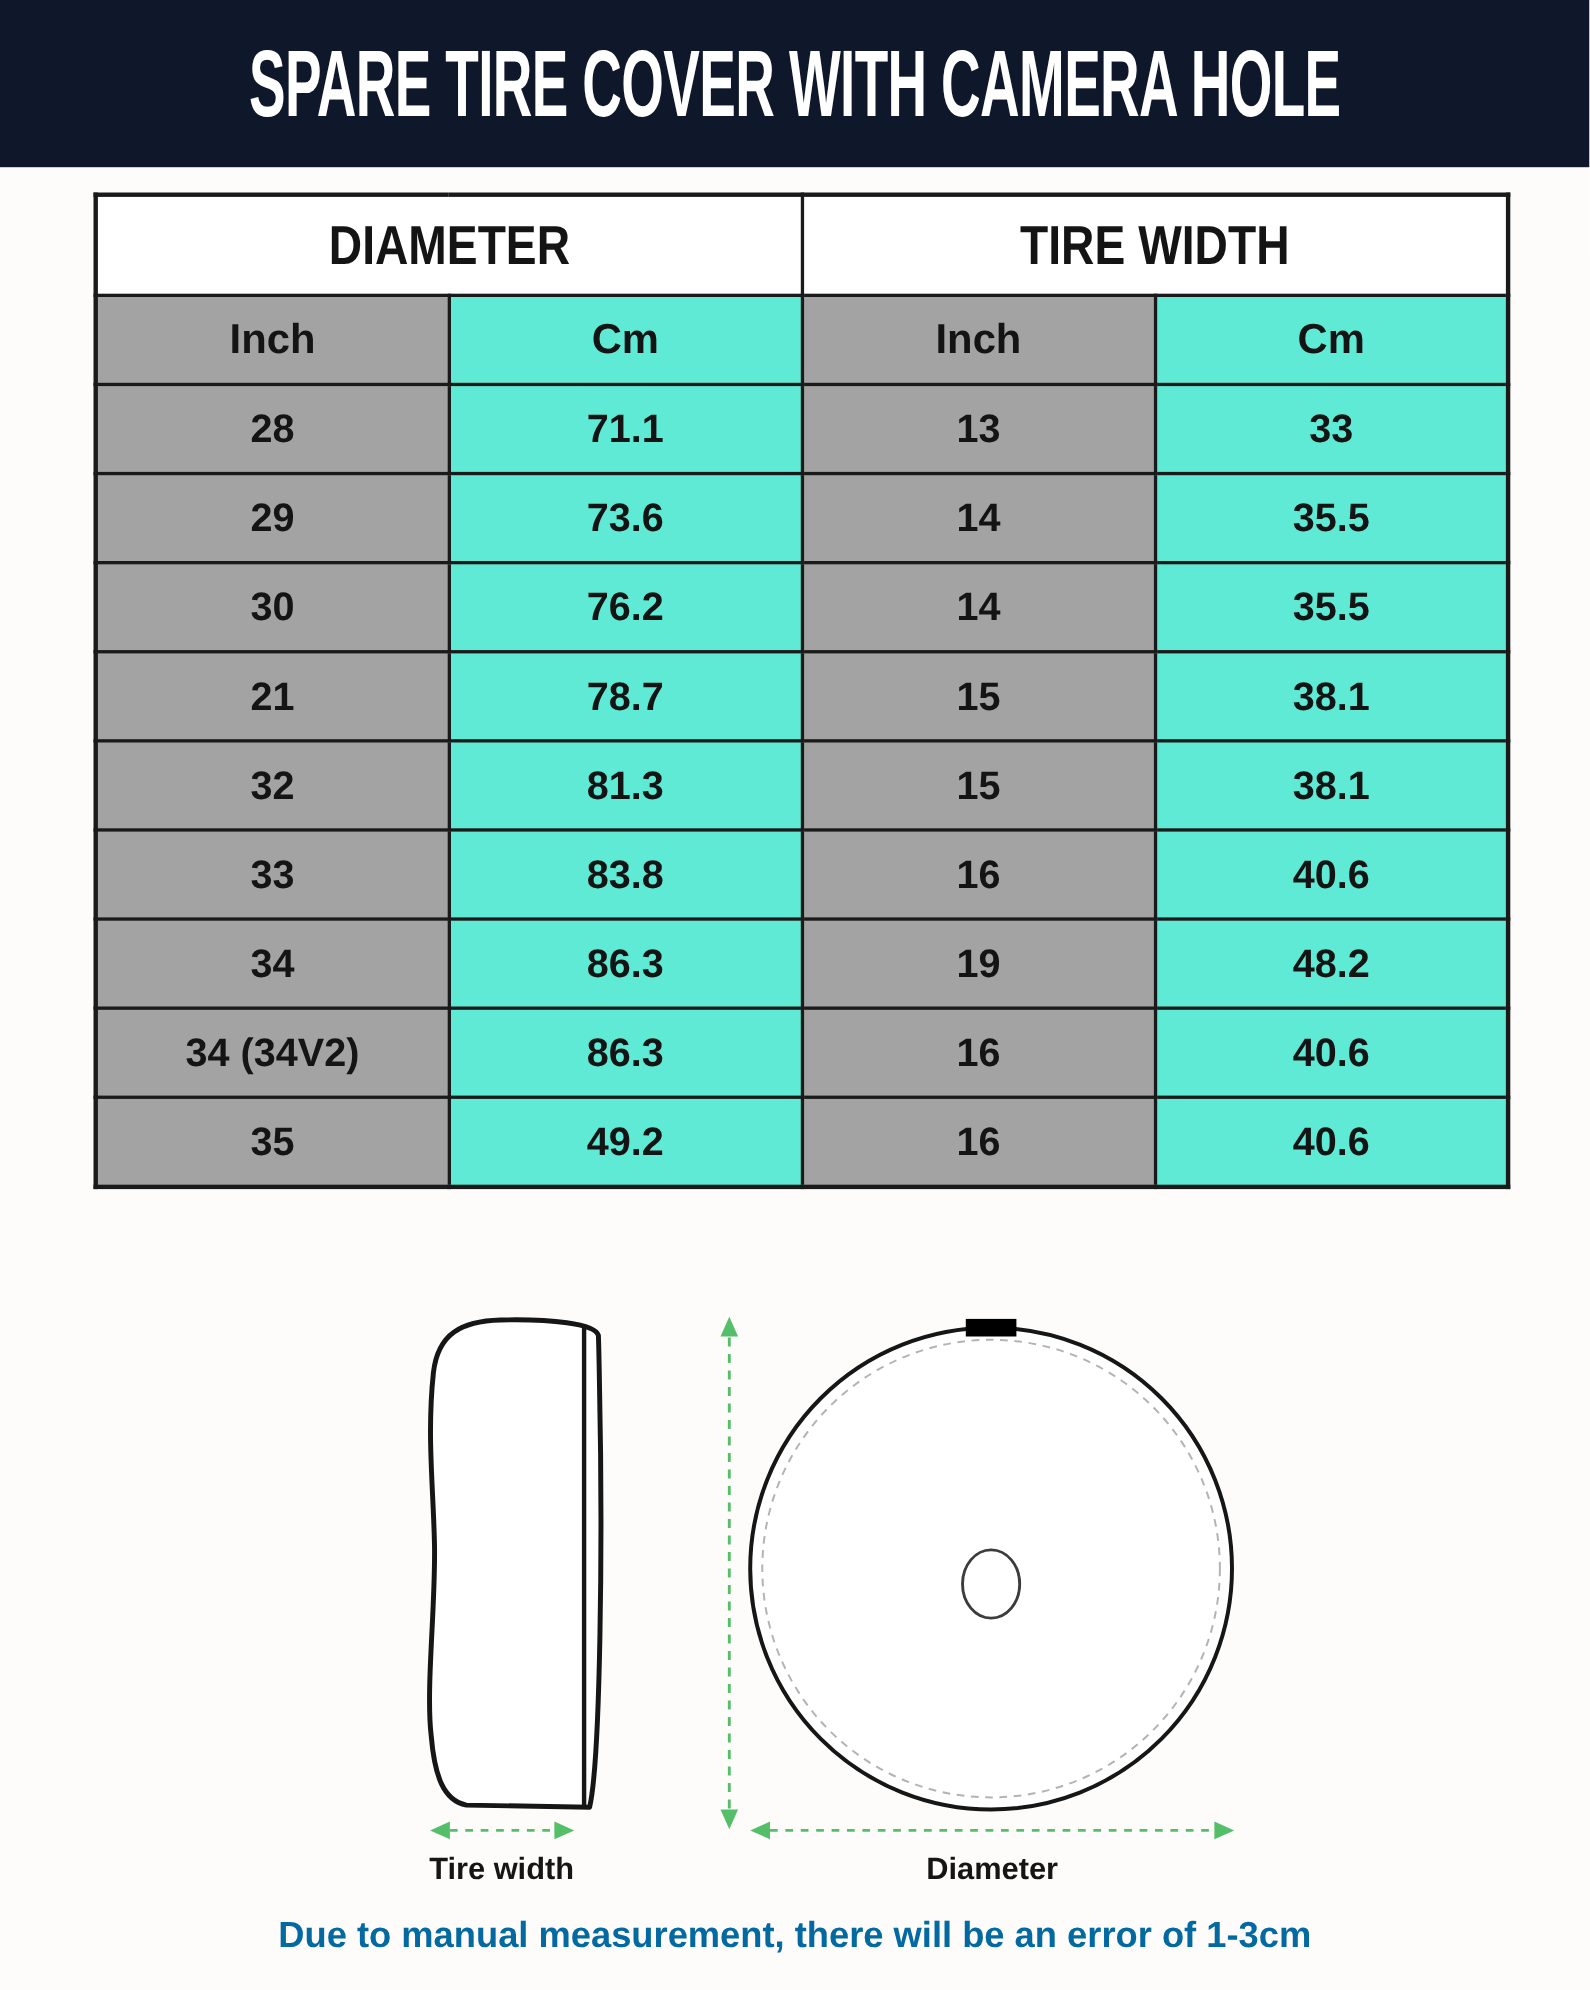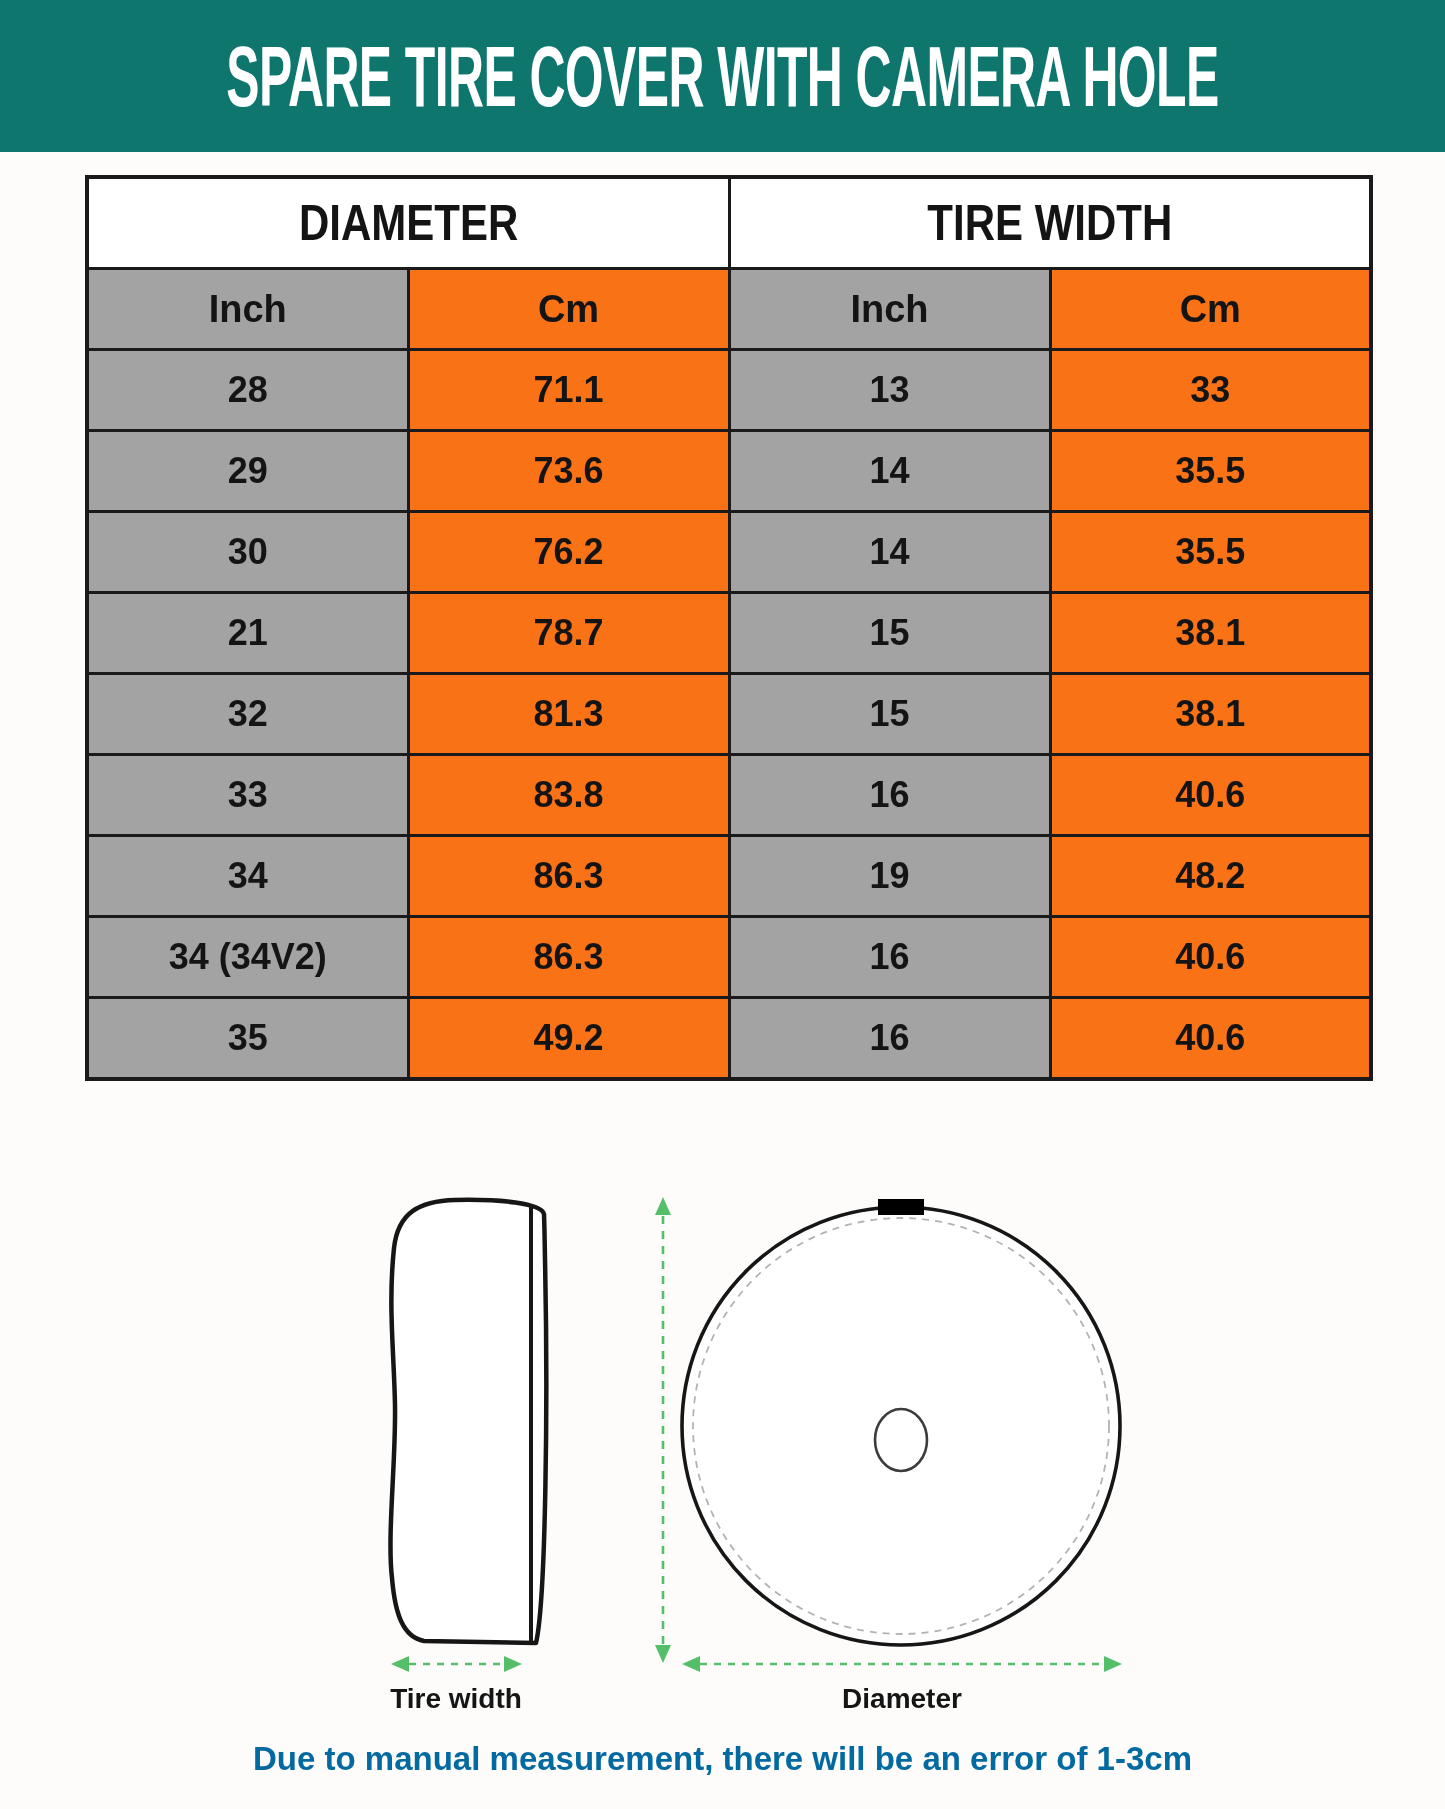--- a/index.html
+++ b/index.html
@@ -17,38 +17,38 @@
   table.size-table{position:absolute; left:85px; top:175px; width:1288px;
           border-collapse:collapse; table-layout:fixed;
           border:4px solid #1a1a1a; background:#fff;}
   table.size-table th, table.size-table td{
           border:3px solid #1a1a1a; text-align:center; vertical-align:middle;
           color:#141414; padding:0;}
   tr.section-row th{height:88px; font-size:50px; font-weight:700; background:#fff;}
   tr.section-row .cond{display:inline-block; transform:scaleX(0.84); white-space:nowrap;}
   tr.sub-row th{height:78px; font-size:38px; font-weight:700;}
   tbody td{height:78px; font-size:36px; font-weight:600;}
-  .c-cm{background:#f97316;margin-top:44px;}
+  .c-cm{background:#5eead4;margin-top:44px;}
   .c-inch{background:#a3a3a3;}
 
   
   svg.diagram{position:absolute; left:0; top:0; width:1445px; height:1809px;}
   svg.diagram text{font-family:"Liberation Sans", sans-serif; font-weight:700;
           font-size:28px; fill:#151515; text-anchor:middle;}
 
   
   .note{position:absolute; left:0; top:1740px; width:1445px; text-align:center;
         font-size:33px; font-weight:700; color:#0369a1; white-space:nowrap;}
 </style>
 </head>
 <body>
 
 <div class="page">
 
-  <header class="banner" style="background:#0f766e;">
+  <header class="banner" style="background:#0f172a;">
     <span class="banner-text">SPARE TIRE COVER WITH CAMERA HOLE</span>
   </header>
 
   <table class="size-table">
     <colgroup>
       <col style="width:25%">
         <col style="width:25%">
         <col style="width:25%">
         <col style="width:25%">
     </colgroup>

